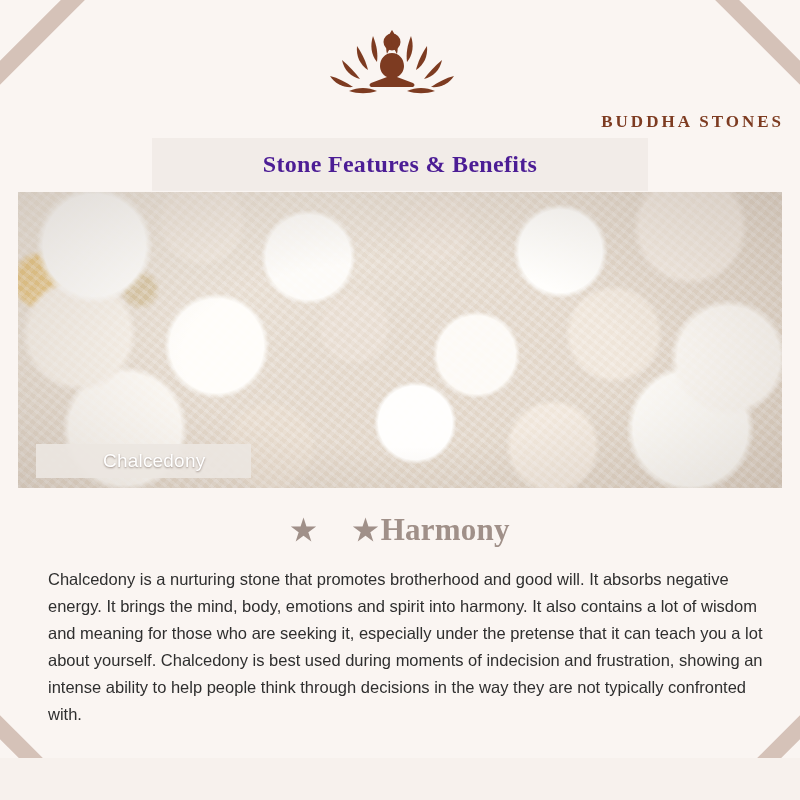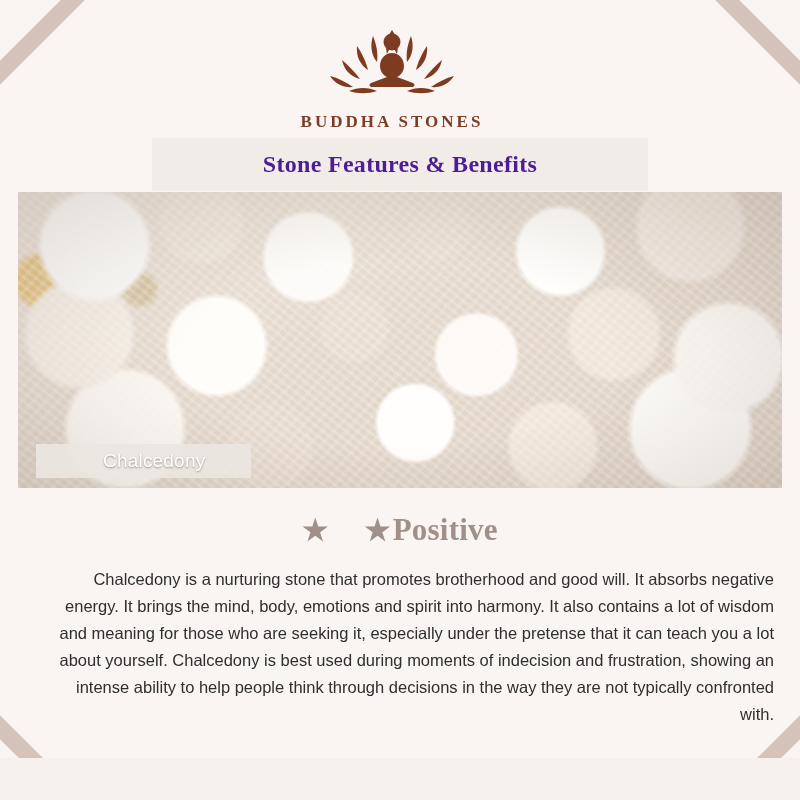--- a/index.html
+++ b/index.html
@@ -59,21 +59,21 @@
   .ci-tr { top: -72px; right: -72px; transform: rotate(45deg); }
   .ci-bl { bottom: -72px; left: -72px; transform: rotate(45deg); }
   .ci-br { bottom: -72px; right: -72px; transform: rotate(45deg); }
 
   
   .brand {
     position: absolute;
     top: 18px;
     left: 0;
     right: 16px;
-    text-align: center;
+    text-align: right;
   }
   .logo-mark {
     display: block;
     margin: 0 auto;
     width: 190px;
     height: 92px;
   }
   .brand-name {
     margin-top: 2px;
     font-size: 17px;
@@ -198,26 +198,26 @@
     font-size: 29px;
     margin-right: 2px;
     color: #a09089;
     line-height: 1;
   }
 
   
   .body-copy {
     position: absolute;
     top: 566px;
-    left: 38px;
+    left: 48px;
     width: 736px;
     font-size: 16.5px;
     line-height: 27px;
     color: #2f2f2f;
-    text-align: right;
+    text-align: left;
   }
 
   
   .bottom-band {
     position: absolute;
     left: 0; right: 0;
     bottom: 0;
     height: 42px;
     background: #f7f1ed;
   }
@@ -276,20 +276,20 @@
       <span class="stone-caption-text">Chalcedony</span>
     </div>
   </div>
 
   <div class="keywords">
     <div class="kw">
       <span class="star">★</span>
     </div>
     <div class="kw">
       <span class="star">★</span>
-      <span>Positive</span>
+      <span>Harmony</span>
     </div>
   </div>
 
   <div class="body-copy">Chalcedony is a nurturing stone that promotes brotherhood and good will. It absorbs negative energy. It brings the mind, body, emotions and spirit into harmony.  It also contains a lot of wisdom and meaning for those who are seeking it, especially under the pretense that it can teach you a lot about yourself. Chalcedony is best used during moments of indecision and frustration, showing an intense ability to help people think through decisions in the way they are not typically confronted with.</div>
 
   <div class="bottom-band"></div>
 </div>
 
 </body></html>

